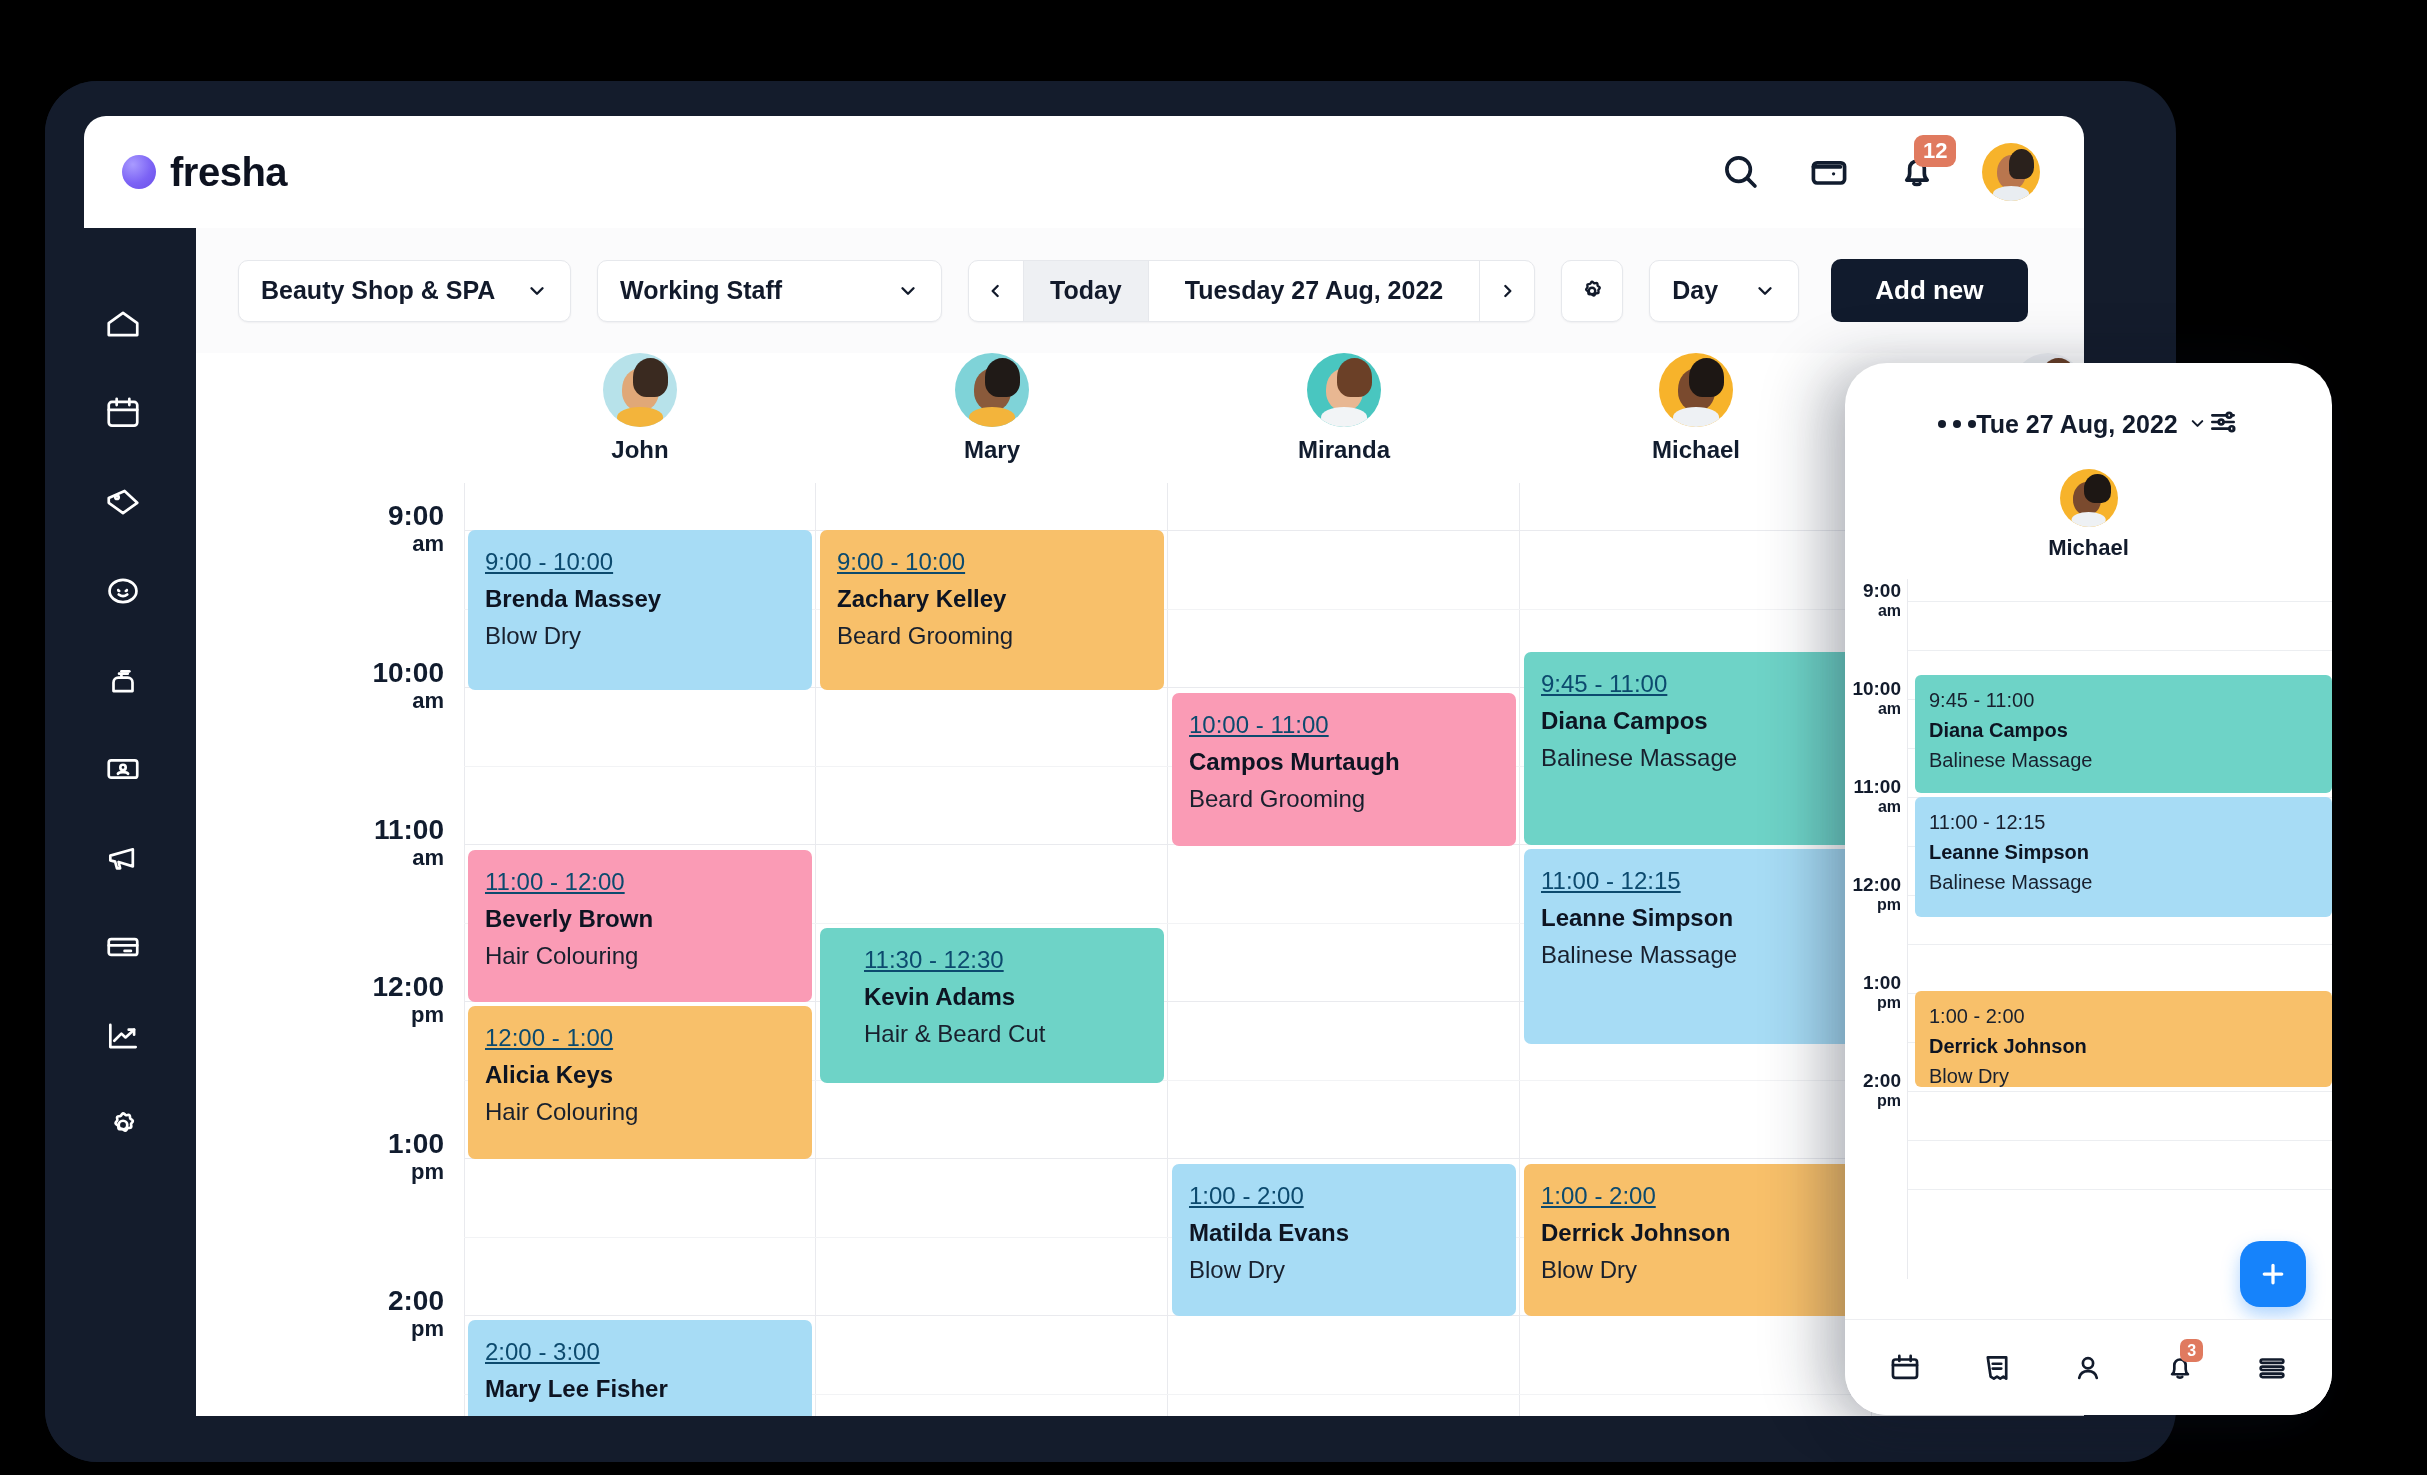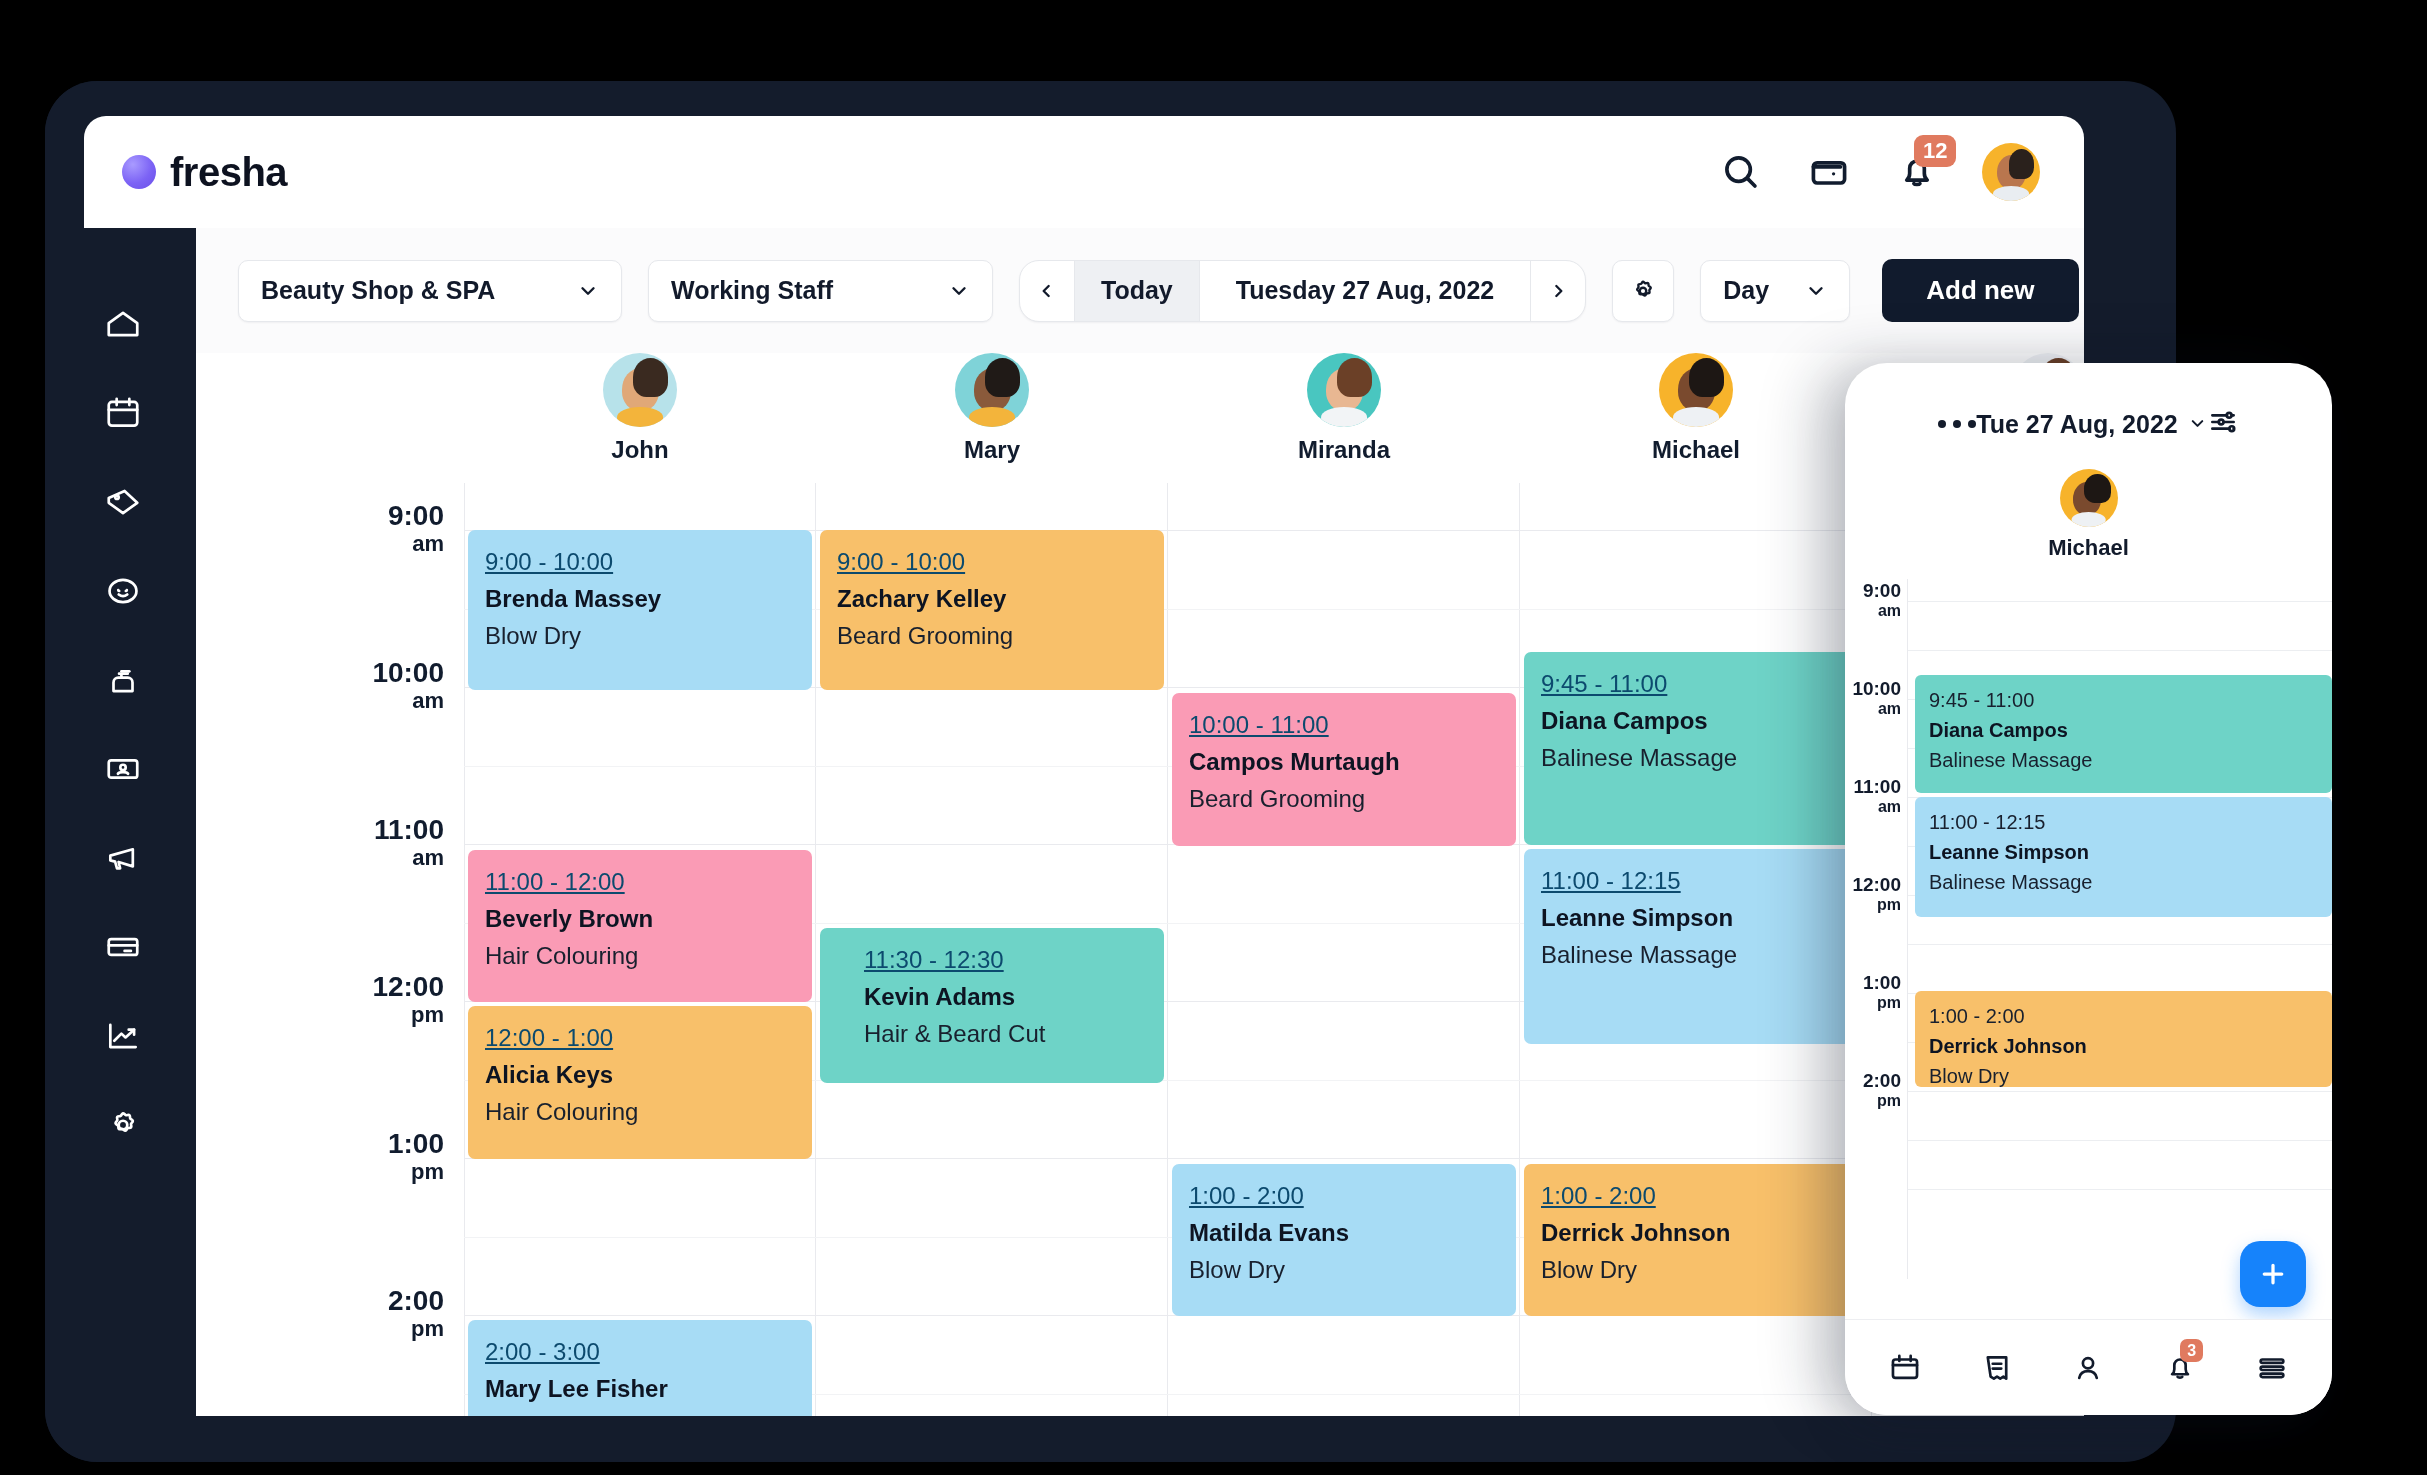--- a/index.html
+++ b/index.html
@@ -93,30 +93,30 @@
     padding-left: 42px; gap: 26px;
   }
   .ctl {
     background: #fff; border: 1px solid #e6e8ec; border-radius: 10px;
     height: 62px; display: flex; align-items: center;
     font-size: 25px; color: #121a2b; font-weight: 600;
     box-shadow: 0 1px 2px rgba(16,24,40,.05);
     cursor: pointer;
   }
   .sel { padding: 0 22px; justify-content: space-between; gap: 28px; }
-  .sel.shop { width: 384px; justify-content: space-between; }
+  .sel.shop { width: 333px; justify-content: space-between; }
   .sel.staff { width: 345px; }
   .sel.view { width: 150px; }
   .chev { flex: none; }
   .chev svg { width: 22px; height: 22px; stroke: #121a2b; stroke-width: 2.6; fill: none;
               stroke-linecap: round; stroke-linejoin: round; display:block; }
 
   .datenav {
     display: flex; align-items: stretch; background: #fff;
-    border: 1px solid #e6e8ec; border-radius: 20px; overflow: hidden;
+    border: 1px solid #e6e8ec; border-radius: 10px; overflow: hidden;
     height: 62px; box-shadow: 0 1px 2px rgba(16,24,40,.05);
   }
   .dn-arrow { width: 54px; display: flex; align-items: center; justify-content: center; cursor: pointer; }
   .dn-arrow svg { width: 20px; height: 20px; stroke: #121a2b; stroke-width: 2.8; fill: none;
                   stroke-linecap: round; stroke-linejoin: round; }
   .dn-today {
     display: flex; align-items: center; padding: 0 26px;
     background: #eef0f3; font-size: 25px; font-weight: 600; color: #121a2b; cursor: pointer;
     border-left: 1px solid #e6e8ec; border-right: 1px solid #e6e8ec;
   }

